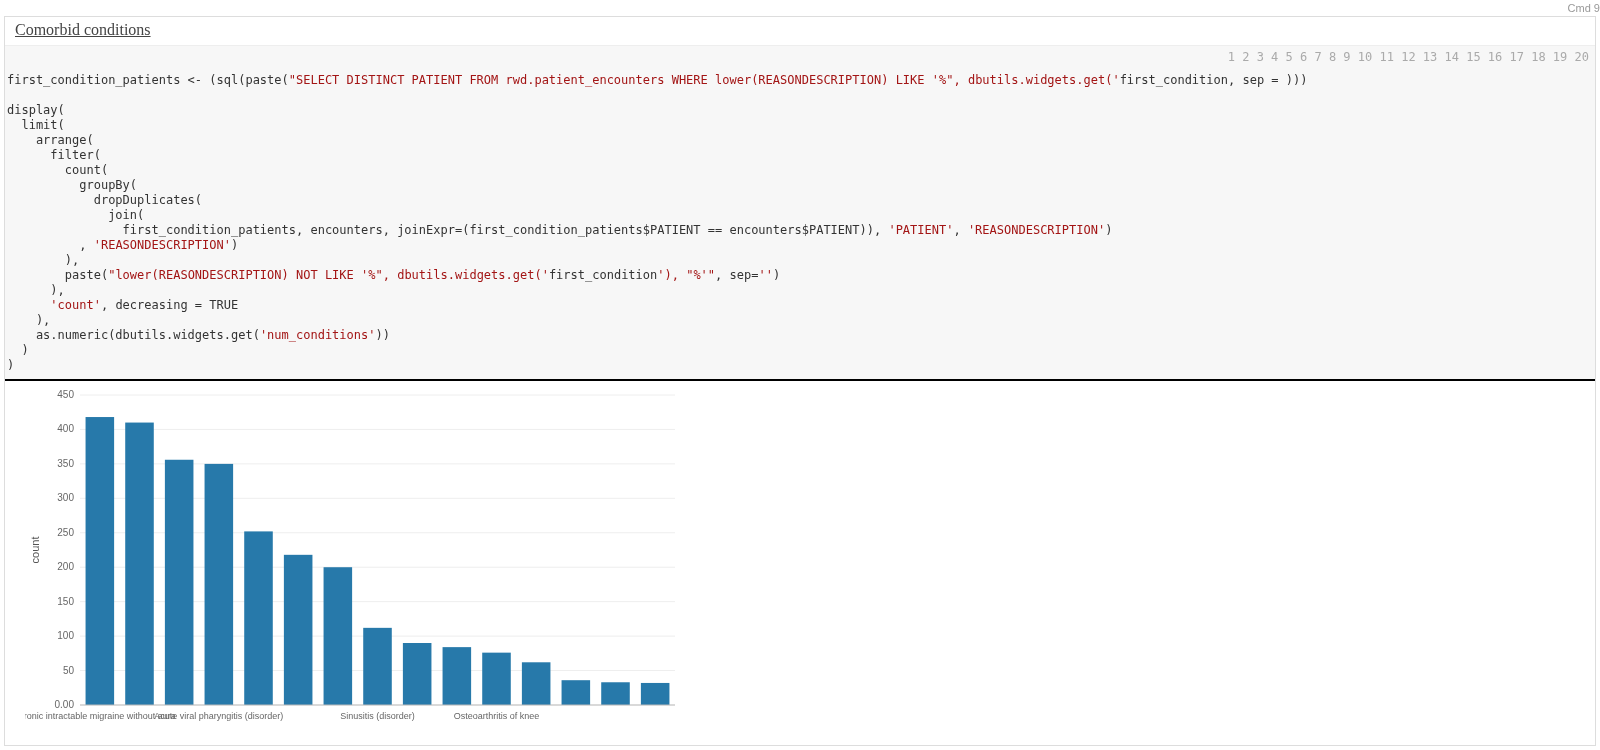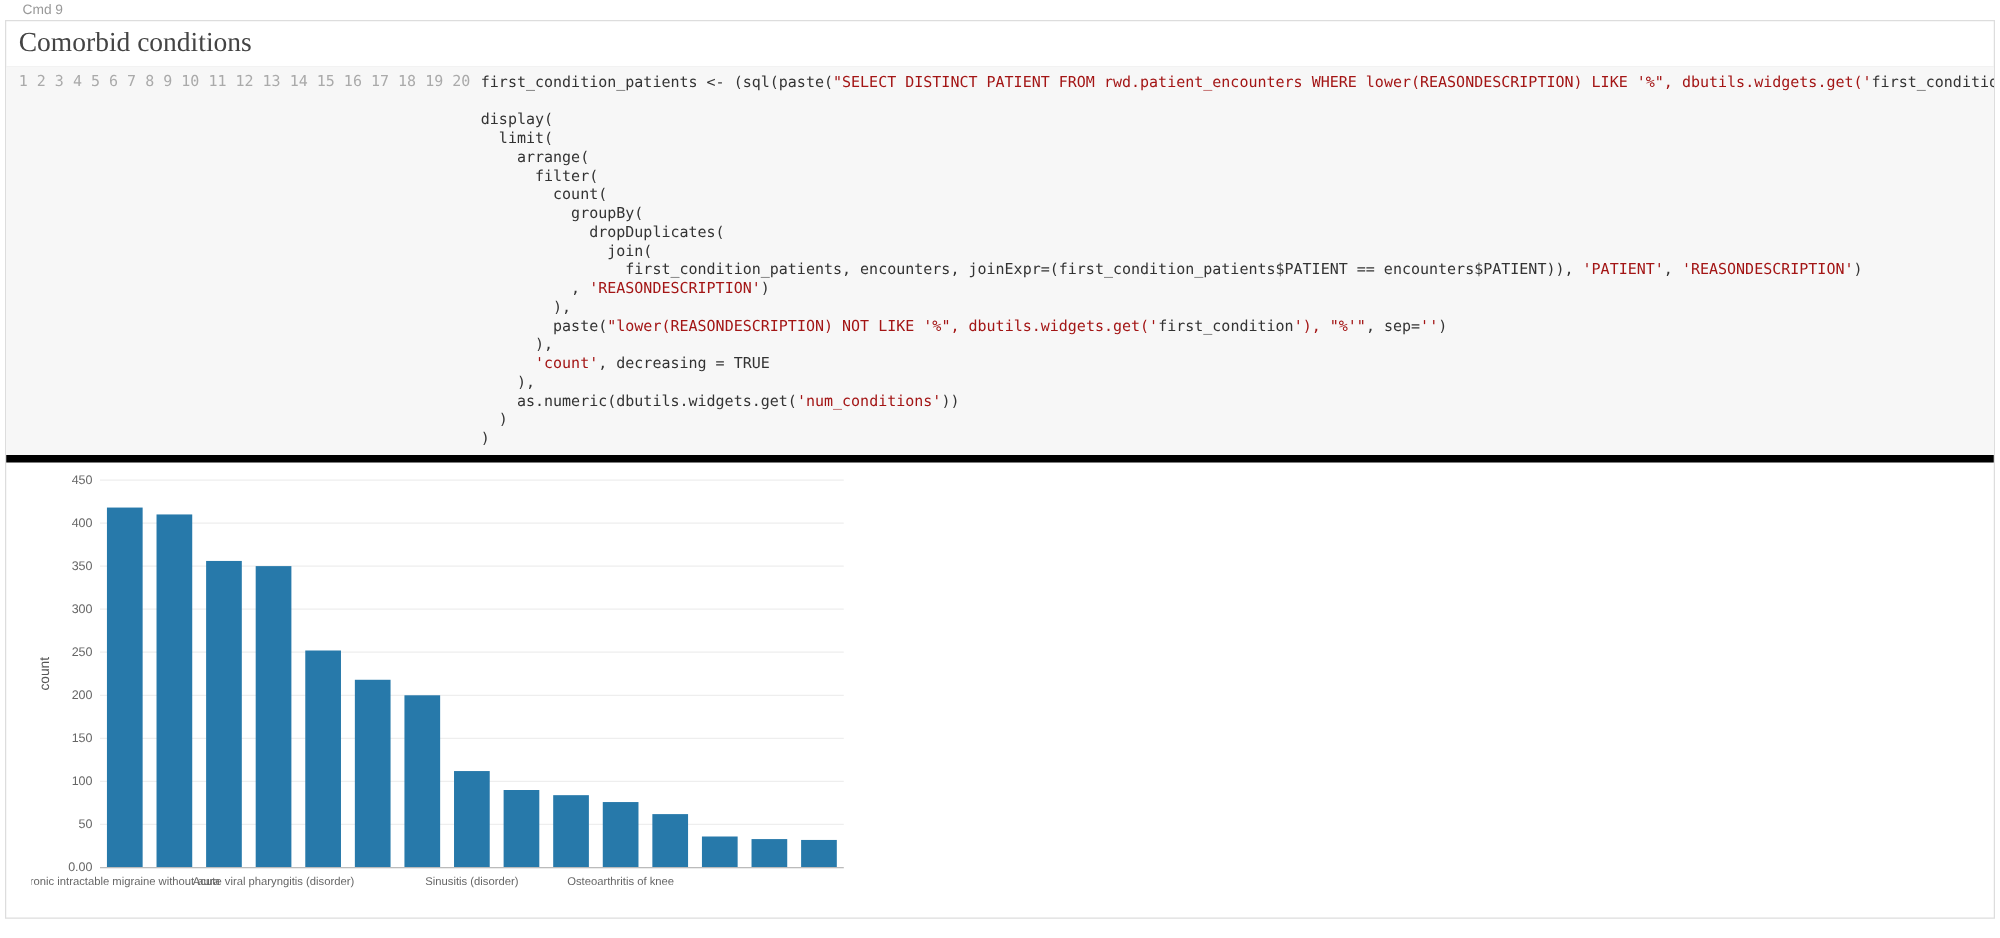--- a/index.html
+++ b/index.html
@@ -1,20 +1,20 @@
 <!DOCTYPE html>
 <html><head>
 <meta charset="utf-8">
 <style>
   * { margin:0; padding:0; box-sizing:border-box; }
   body { font-family: -apple-system, BlinkMacSystemFont, "Segoe UI", Helvetica, Arial, sans-serif; font-size:13px; color:#333; background:#fff; }
-  .cmd-label { color:#999; font-size:11px; padding:2px 0 2px 18px; }
+  .cmd-label { color:#999; font-size:11px; padding:2px 0 2px 18px;text-align:right; }
   .cell { border:1px solid #ddd; margin:0 4px 4px 4px; }
-  .cell-title { font-family: Georgia, "Times New Roman", serif; font-size:22px; font-weight:400; color:#444; border-bottom:1px solid #eee; padding:4px 10px 6px 10px; }
-  .code-block { display:flex; background:#f7f7f7; border-bottom:6px solid #000000; }
+  .cell-title { font-family: Georgia, "Times New Roman", serif; font-size:16px; font-weight:400; color:#444; border-bottom:1px solid #eee; padding:4px 10px 6px 10px;text-decoration:underline; }
+  .code-block { display:flex; background:#f7f7f7; border-bottom:2px solid #000000;flex-direction:column; }
   .gutter { flex:0 0 auto; text-align:right; color:#aaa; font-family:Menlo,Consolas,monospace; font-size:12px; line-height:15px; padding:4px 6px 4px 10px; user-select:none; }
   .code { flex:1; font-family:Menlo,Consolas,monospace; font-size:12px; line-height:15px; padding:4px 6px 6px 2px; white-space:pre; color:#333; overflow:auto; }
   .tok-str { color:#a31515; }
   .spark-jobs { padding:6px 10px; color:#555; font-size:12px; }
   .spark-jobs .tri { font-size:10px; color:#777; margin-right:3px; }
   .chart-wrap { padding:4px 10px 0 20px; }
   
   .chart-svg { display:block; }
   .axis-label { font-size:11px; fill:#555; }
   .tick-label { font-size:10px; fill:#666; }

